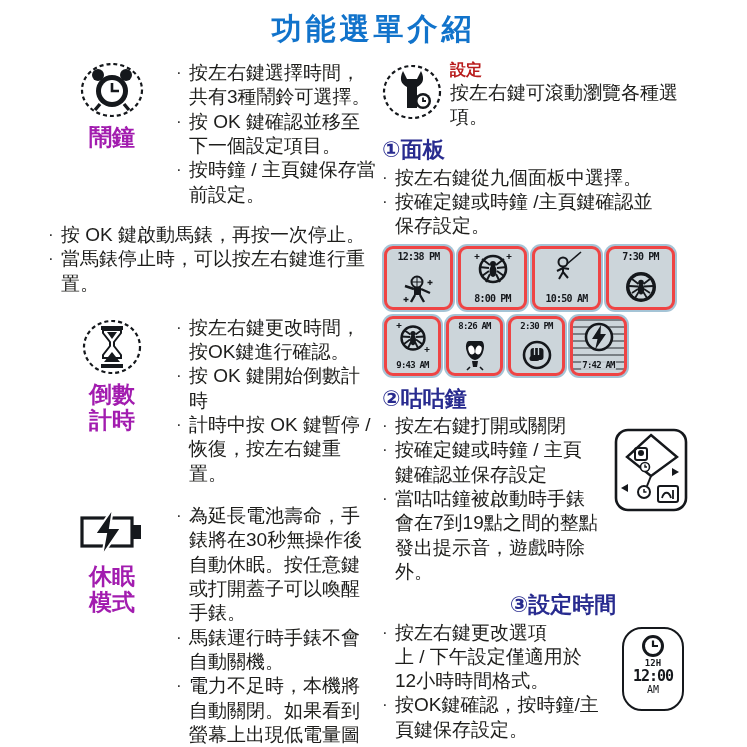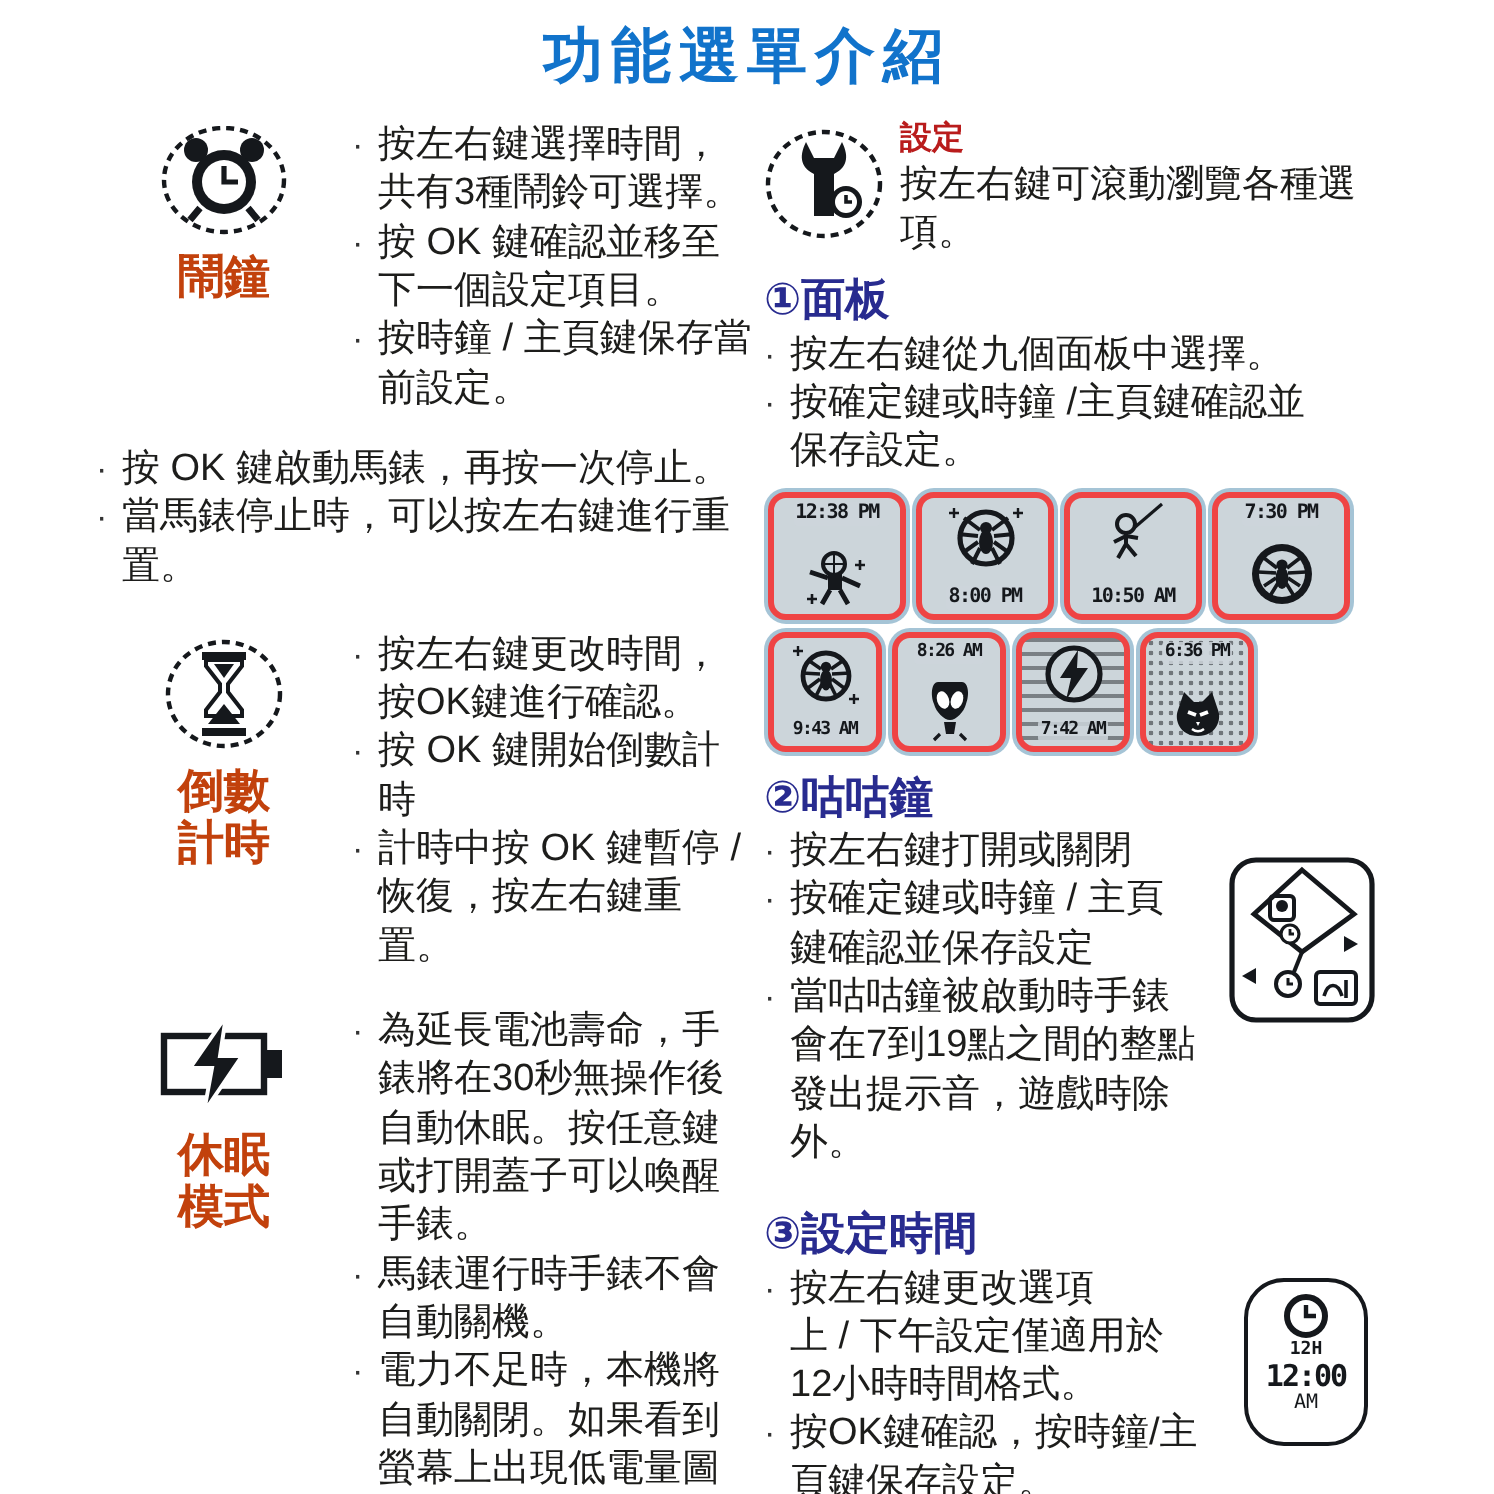--- a/index.html
+++ b/index.html
@@ -15,21 +15,21 @@
   }
   .cols{display:flex;margin-top:16px;padding-left:48px;}
   .col-left{width:330px;flex:none;}
   .col-right{width:362px;flex:none;margin-left:4px;}
 
   
   .section{display:flex;margin-bottom:16px;}
   .side{width:128px;flex:none;text-align:center;padding-top:2px;}
   .side .icon{display:inline-block;line-height:0;}
   .side-label{
-    color:#c2410c;font-weight:bold;font-size:23px;line-height:1.12;
+    color:#a21caf;font-weight:bold;font-size:23px;line-height:1.12;
     max-width:62px;margin:2px auto 0;
   }
   .bullets{flex:1;font-size:19px;line-height:1.28;}
   .bullet{display:flex;}
   .bullet .dot{width:13px;flex:none;font-size:17px;color:#333;padding-top:1px;}
   .bullet .btx{flex:1;}
   .pre{white-space:pre-line;}
 
   
   .settings-row{display:flex;margin-bottom:2px;}
@@ -292,39 +292,39 @@
           <span class="art">
             <svg width="30" height="32" viewBox="0 0 30 32">
               <path d="M9 2 h12 c3 0 4 6 2 11 c-1 4 -5 8 -8 8 c-3 0 -7 -4 -8 -8 c-2 -5 -1 -11 2 -11 z" fill="#15181c"></path>
               <ellipse cx="11.5" cy="11" rx="3" ry="4.5" fill="#fff" transform="rotate(-18 11.5 11)"></ellipse>
               <ellipse cx="18.5" cy="11" rx="3" ry="4.5" fill="#fff" transform="rotate(18 18.5 11)"></ellipse>
               <path d="M12 22 h6 l-1 6 h-4 z" fill="#15181c"></path>
               <path d="M10 28 l-3 3 M20 28 l3 3" stroke="#15181c" stroke-width="1.6"></path>
             </svg>
           </span>
         </div>
+        <div class="face face-sm">
+          <span class="face-time">2:30 PM</span>
+          <span class="art">
+            <svg width="32" height="32" viewBox="0 0 32 32">
+              <circle cx="16" cy="16" r="13" fill="none" stroke="#15181c" stroke-width="2.6"></circle>
+              <rect x="9.5" y="9" width="13" height="12" rx="3" fill="#15181c"></rect>
+              <path d="M13.5 9 v7 M17.5 9 v7" stroke="#ccd5da" stroke-width="1.3"></path>
+              <rect x="8.5" y="17" width="10" height="5" rx="2.5" fill="#15181c"></rect>
+            </svg>
+          </span>
+        </div>
         <div class="face face-sm striped">
           <span class="art">
             <svg width="32" height="32" viewBox="0 0 32 32">
               <circle cx="16" cy="16" r="13" fill="#ccd5da" stroke="#15181c" stroke-width="2.6"></circle>
               <polygon points="18,4 9,18 14.5,18 12,29 23,13 17.5,13" fill="#15181c"></polygon>
             </svg>
           </span>
           <span class="face-time">7:42 AM</span>
-        </div>
-        <div class="face face-sm checkered">
-          <span class="face-time">6:36 PM</span>
-          <span class="art">
-            <svg width="30" height="28" viewBox="0 0 30 28">
-              <path d="M5 12 L8 3 L13 8 h4 L22 3 L25 12 c2 5 -1 13 -10 13 c-9 0 -12 -8 -10 -13 z" fill="#15181c"></path>
-              <path d="M10 13 l4 1.5 M20 13 l-4 1.5" stroke="#fff" stroke-width="2"></path>
-              <path d="M14 18 h2 l-1 2 z" fill="#fff"></path>
-              <path d="M12 21.5 c2 1.5 4 1.5 6 0" stroke="#fff" stroke-width="1.2" fill="none"></path>
-            </svg>
-          </span>
         </div>
       </div>
 
       <div class="num-heading" style="margin-top:10px;">②咕咕鐘</div>
       <div class="with-icon">
         <div class="bullets wi-text cuckoo-text">
           <div class="bullet">
               <span class="dot">·</span>
               <span class="btx">按左右鍵打開或關閉</span>
             </div>
@@ -349,21 +349,21 @@
             <circle cx="30" cy="64" r="6" fill="#fff" stroke="#15181c" stroke-width="2"></circle>
             <path d="M30 61 v3 h2.5" stroke="#15181c" stroke-width="1.5" fill="none"></path>
             <polygon points="58,40 65,44 58,48" fill="#15181c"></polygon>
             <polygon points="14,56 7,60 14,64" fill="#15181c"></polygon>
             <rect x="44" y="58" width="20" height="16" rx="2" fill="none" stroke="#15181c" stroke-width="2"></rect>
             <path d="M48 70 c2 -7 7 -7 9 0 M59 62 v9" stroke="#15181c" stroke-width="1.8" fill="none"></path>
           </svg>
         </div>
       </div>
 
-      <div class="num-heading" style="margin-top:20px;">③設定時間</div>
+      <div class="num-heading" style="margin-top:8px;text-align:center;">③設定時間</div>
       <div class="with-icon">
         <div class="bullets wi-text settime-text">
           <div class="bullet">
               <span class="dot">·</span>
               <span class="btx pre">按左右鍵更改選項
 上 / 下午設定僅適用於
 12小時時間格式。</span>
             </div>
           <div class="bullet">
               <span class="dot">·</span>

